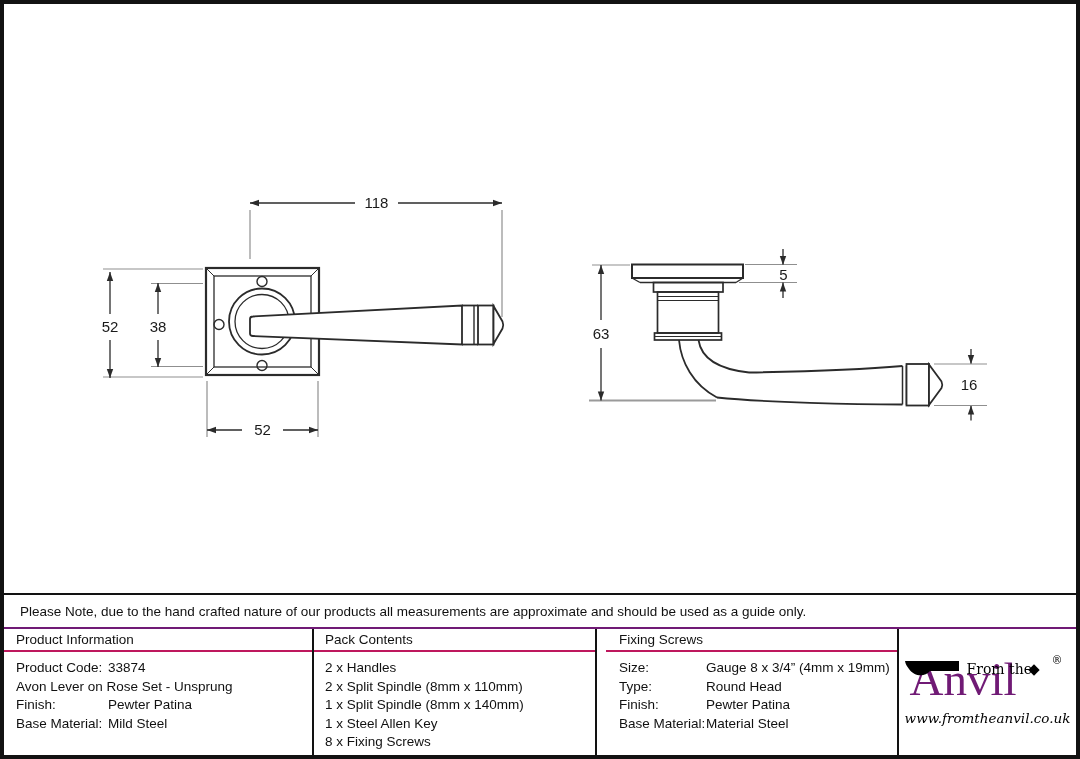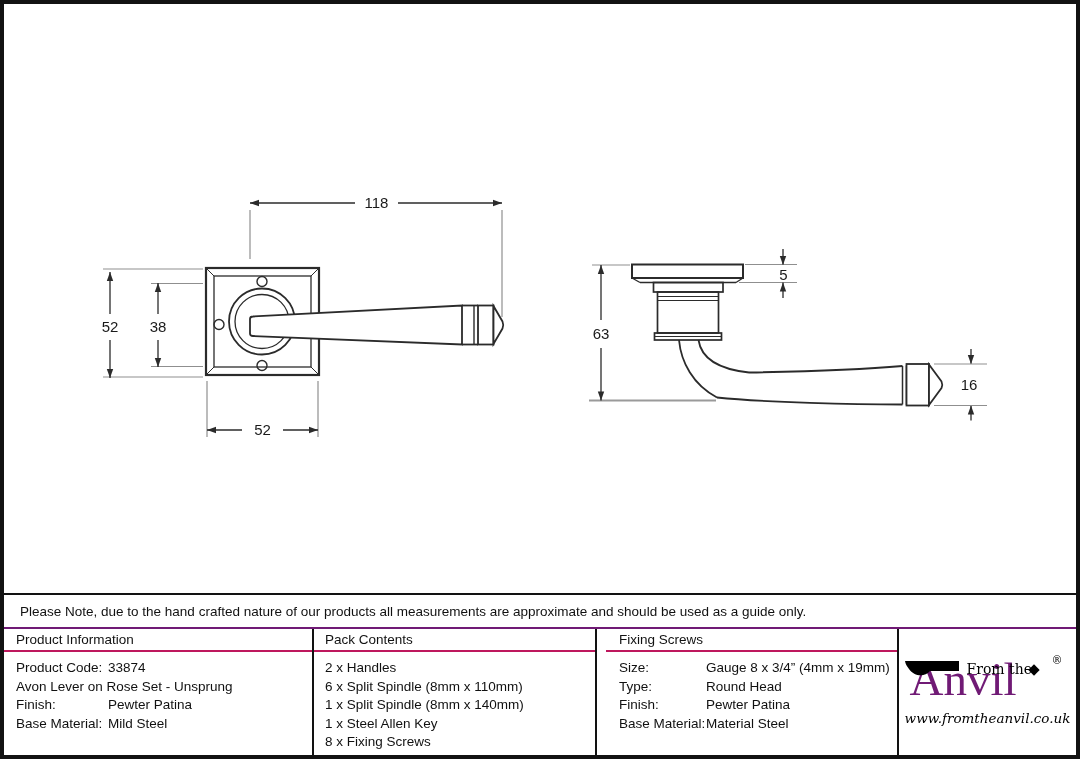--- a/index.html
+++ b/index.html
@@ -184,21 +184,21 @@
           <span class="k">Base Material:</span>
           <span class="v">Mild Steel</span>
         </div>
       </div>
     </div>
 
     <div class="col col-border col-pack">
       <div class="cell-header pad-b">Pack Contents</div>
       <div class="cell-body pad-b">
         <div>2 x Handles</div>
-        <div>6 x Split Spindle (8mm x 110mm)</div>
+        <div>2 x Split Spindle (8mm x 110mm)</div>
         <div>1 x Split Spindle (8mm x 140mm)</div>
         <div>1 x Steel Allen Key</div>
         <div>8 x Fixing Screws</div>
       </div>
     </div>
 
     <div class="col col-border col-screws">
       <div class="cell-header pad-c">Fixing Screws</div>
       <div class="cell-body pad-c">
         <div class="kv">

